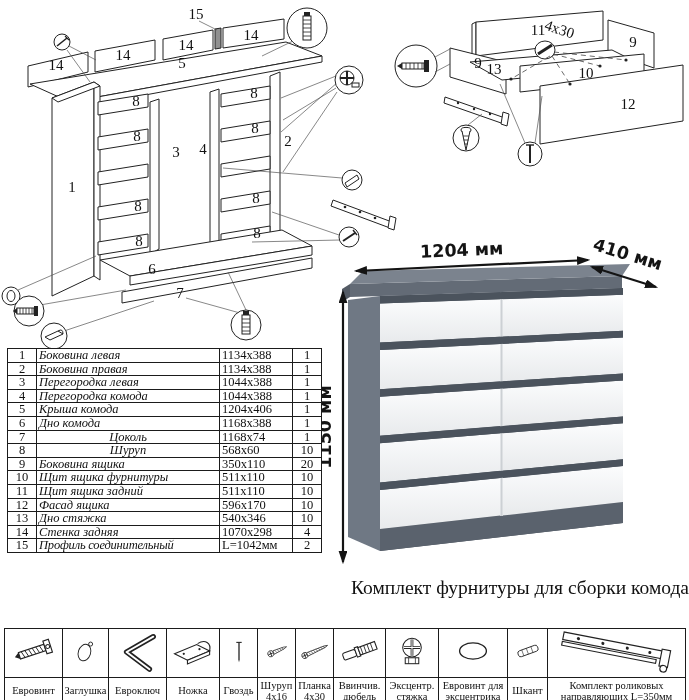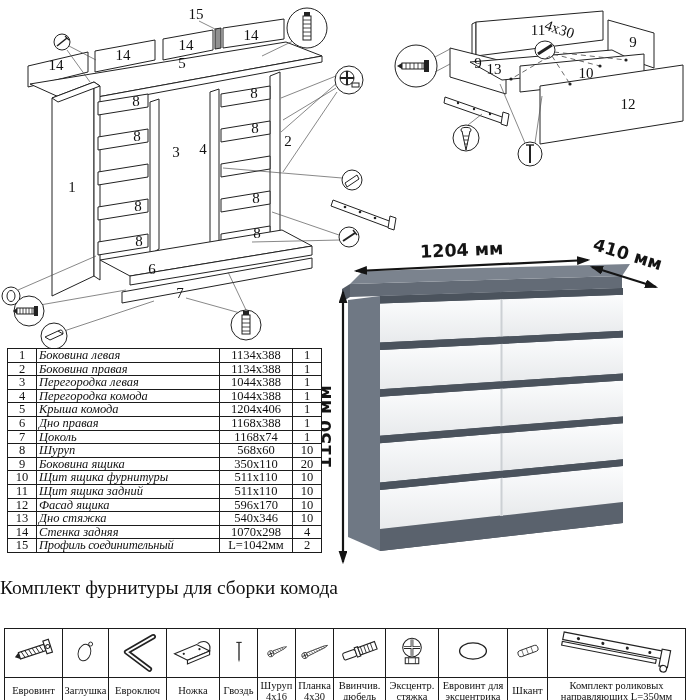--- a/index.html
+++ b/index.html
@@ -5,27 +5,27 @@
   html,body{margin:0;padding:0;width:689px;height:700px;overflow:hidden;background:#fff;
     font-family:"Liberation Serif",serif;color:#111;}
   .abs{position:absolute;}
   table{border-collapse:collapse;background:#fff;}
   
   #parts{position:absolute;left:7px;top:348px;}
   #parts td{border:1px solid #1b1b1b;height:12.6px;font-size:12.5px;line-height:1;
     padding:0 2px;white-space:nowrap;}
   .cn{width:24px;text-align:center;}
   .cm{width:178px;padding-left:4px;font-style:italic;}
-  .cs{width:68px;text-align:center;}
+  .cs{width:68px;}
   .cq{width:24px;text-align:center;}
-  .ctr{}
+  .ctr{text-align:center;}
   .ind{padding-left:18px;}
   .small{font-size:10px;letter-spacing:-0.2px;}
   
-  #title{position:absolute;left:0;top:577px;width:689px;text-align:left;font-size:19.5px;}
+  #title{position:absolute;left:0;top:577px;width:689px;text-align:right;font-size:19.5px;}
   #hw{position:absolute;left:4px;top:604px;table-layout:fixed;width:681px;margin-top:24px;}
   #hw td{border:1px solid #1b1b1b;text-align:center;vertical-align:middle;padding:0 1px;overflow:hidden;}
   .hw-ic{height:48px;}
   .hw-nm{height:26px;font-size:10.5px;line-height:1.08;}
   .hw-q{height:16px;font-size:16px;}
   
   .la{fill:#fff;stroke:#222;stroke-width:1;}
   .ld{stroke:#555;stroke-width:0.7;fill:none;}
   .lab{font:15px "Liberation Serif",serif;fill:#111;text-anchor:middle;}
   .dim{font:bold 17.5px "DejaVu Sans",sans-serif;fill:#141414;text-anchor:middle;}
@@ -343,21 +343,21 @@
         <td class="cq">1</td>
       </tr>
   <tr>
         <td class="cn">5</td>
         <td class="cm">Крыша комода</td>
         <td class="cs">1204x406</td>
         <td class="cq">1</td>
       </tr>
   <tr>
         <td class="cn">6</td>
-        <td class="cm">Дно правая</td>
+        <td class="cm">Дно комода</td>
         <td class="cs">1168x388</td>
         <td class="cq">1</td>
       </tr>
   <tr>
         <td class="cn">7</td>
         <td class="cm ctr">Цоколь</td>
         <td class="cs">1168x74</td>
         <td class="cq">1</td>
       </tr>
   <tr>

